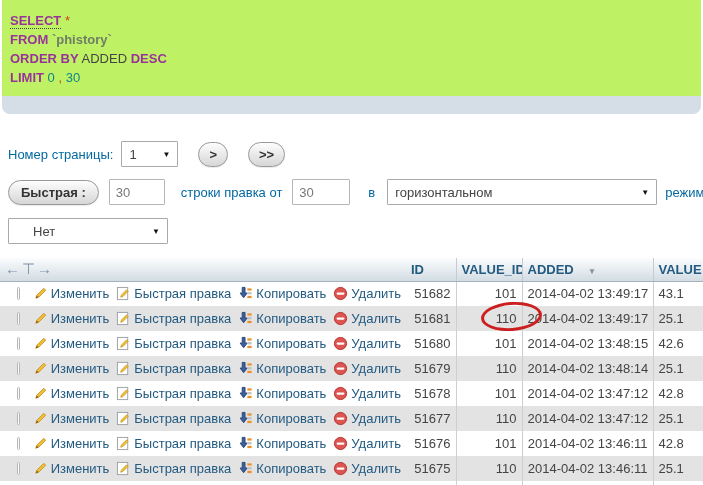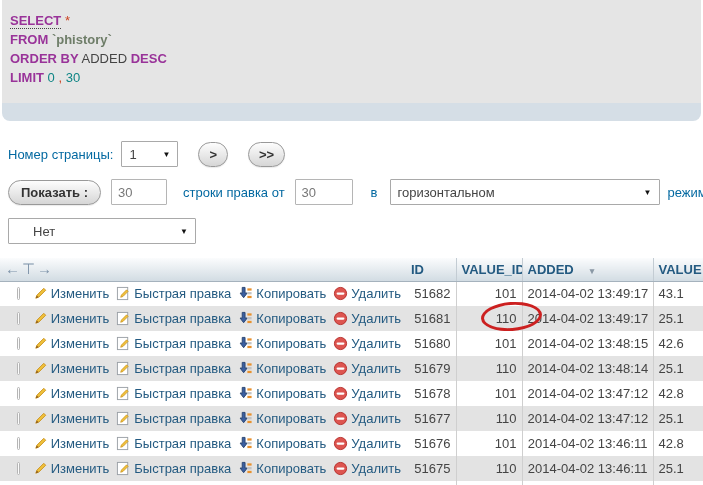--- a/index.html
+++ b/index.html
@@ -5,21 +5,21 @@
   * { box-sizing: border-box; }
   html,body { margin:0; padding:0; }
   body {
     width:703px; height:485px; overflow:hidden; position:relative;
     background:#fff; font-family:"Liberation Sans", sans-serif;
     font-size:13px; color:#444;
   }
 
   
   .sql-box { position:absolute; top:0; left:2px; width:699px; }
-  .sql-code { background:#e5e5e5; padding:11px 10px 16px 8px; line-height:19px; }
+  .sql-code { background:#bef264; padding:11px 10px 9px 8px; line-height:19px; }
   .sql-footer { background:#d5dee6; height:18px; border-radius:0 0 8px 8px; }
   .kw  { color:#993399; font-weight:bold; }
   .kw-help { border-bottom:1px dotted #444; }
   .op  { color:#cc4422; }
   .tbl { color:#6e7d68;font-weight:bold; }
   .colname { color:#444; }
   .num { color:#0e8585; }
 
   
   .controls { position:absolute; top:141px; left:8px; width:760px; }
@@ -100,34 +100,34 @@
     <span class="lbl" style="margin-right:8px;">Номер страницы:</span>
     <div class="select-box" style="width:57px;">
       <span>1</span>
       <span class="caret">▼</span>
     </div>
     <button class="pill-btn" style="margin-left:20px; padding:0 10px;">&gt;</button>
     <button class="pill-btn" style="margin-left:20px; padding:0 10px;">&gt;&gt;</button>
   </div>
 
   <div class="ctl-row" style="margin-top:12px;">
-    <button class="pill-btn">Показать :</button>
+    <button class="pill-btn">Быстрая :</button>
     <input class="text-input" style="margin-left: 10px;" value="30">
     <span class="lbl" style="margin-left:16px;">строки правка от</span>
     <input class="text-input" style="margin-left: 10px; width: 58px;" value="30">
     <span class="lbl" style="margin-left:18px;">в</span>
     <div class="select-box" style="width:270px; margin-left:12px;">
       <span>горизонтальном</span>
       <span class="caret">▼</span>
     </div>
     <span class="lbl" style="margin-left:8px;">режиме</span>
   </div>
 
   <div class="ctl-row" style="margin-top:13px;">
-    <div class="select-box" style="width:188px;padding-left:24px;">
+    <div class="select-box" style="width:160px;padding-left:24px;">
       <span>Нет</span>
       <span class="caret">▼</span>
     </div>
   </div>
 
   <div class="ctl-row" style="margin-top:12px;">
     <a class="params-link">+ Параметры</a>
   </div>
 </div>
 

